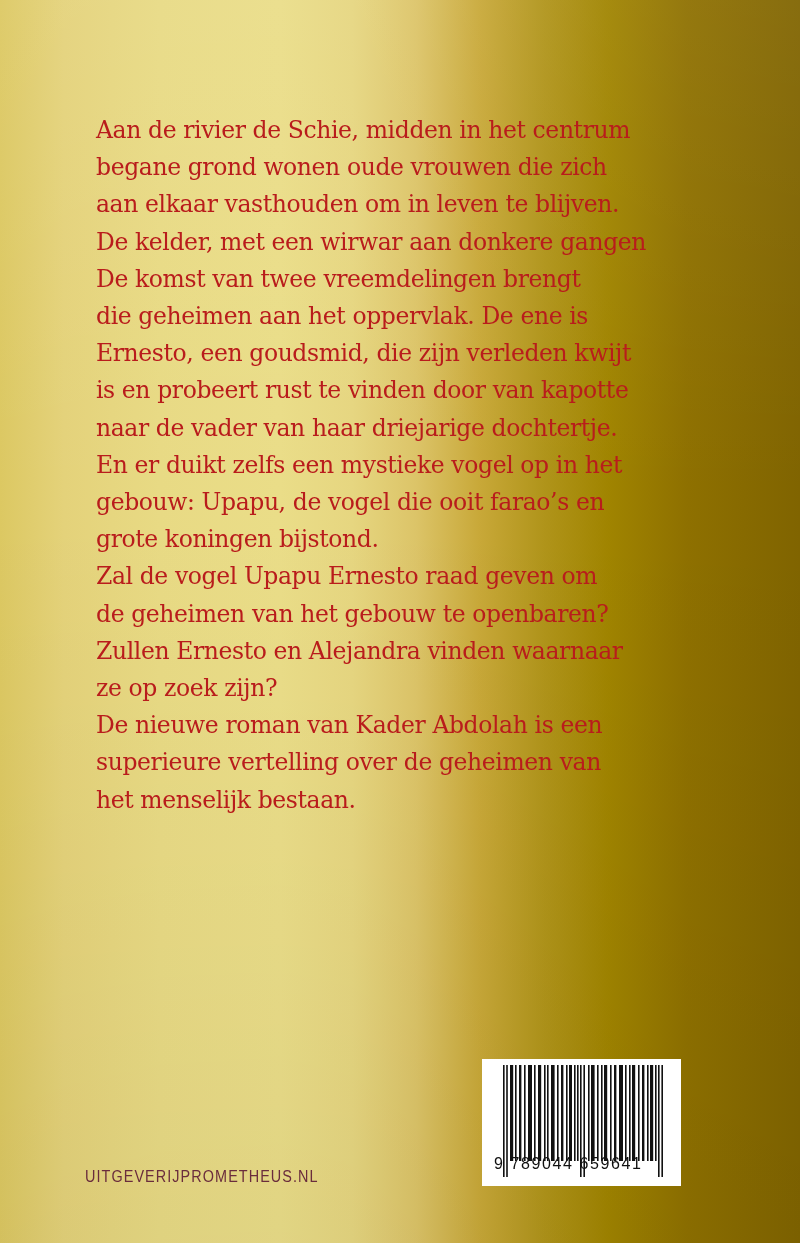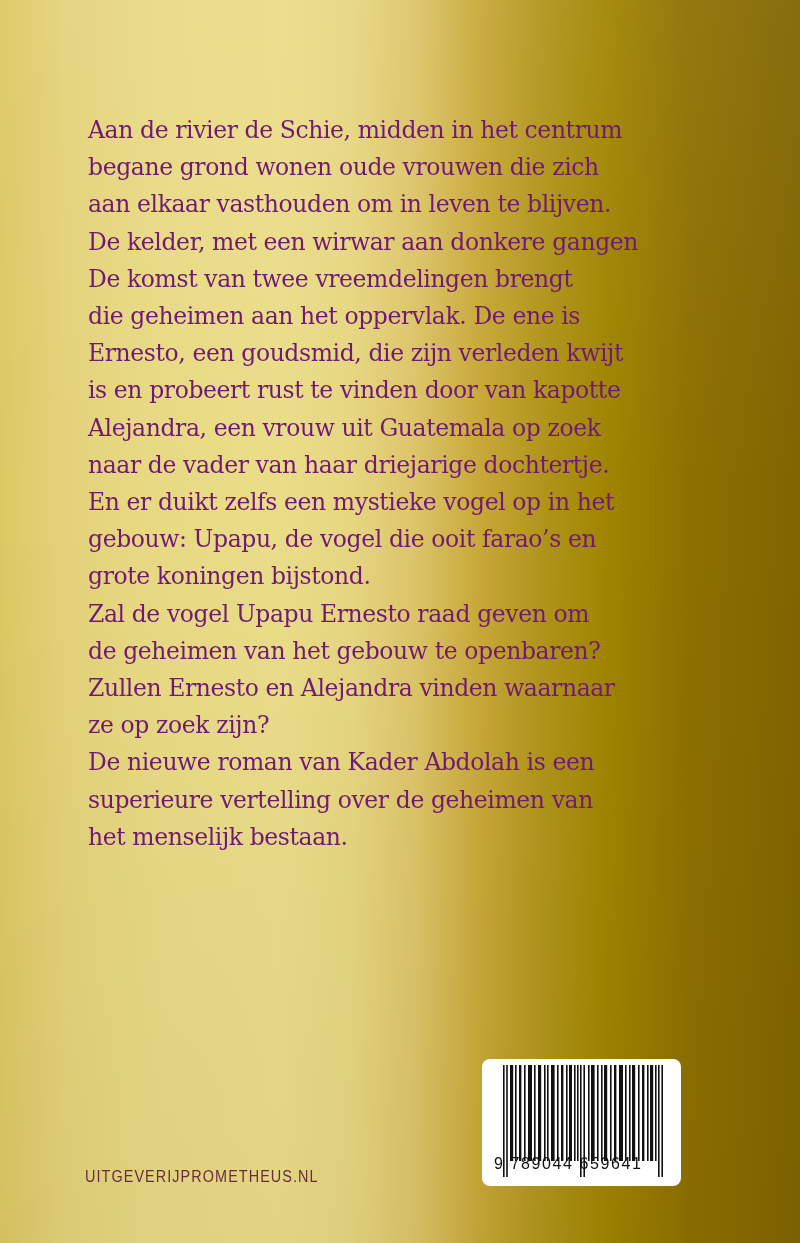--- a/index.html
+++ b/index.html
@@ -8,35 +8,34 @@
       background: linear-gradient(90deg,
         #dcc862 0%, #e4d27a 8%, #e8da84 20%, #eadd88 35%, #e6d680 44%,
         #dcc468 52%, #c8a838 60%, #b0941a 68%, #a08400 76%, #8e7000 86%, #806400 100%);
     }
     .shade {
       position: absolute; inset: 0;
       background: linear-gradient(180deg, rgba(255,255,255,0.06) 0%, rgba(0,0,0,0) 40%, rgba(0,0,0,0.04) 100%);
       pointer-events: none;
     }
     .blurb {
-      position: absolute; left: 88px; top: 112px; width: 520px;
+      position: absolute; left: 96px; top: 112px; width: 520px;
       font-family: "DejaVu Serif", "Liberation Serif", serif;
-      font-size: 23.5px; line-height: 37.2px; color: #701a75;
+      font-size: 23.5px; line-height: 37.2px; color: #b91c1c;
       letter-spacing: -0.4px;
     }
     .blurb .line { display: block; white-space: nowrap; }
     .publisher {
       position: absolute; left: 85px; top: 1168px;
       font-family: "Liberation Sans", sans-serif; font-size: 16px;
       letter-spacing: 1.2px; color: #6a2c3c; transform: scaleX(0.9); transform-origin: left;
     }
     .barcode {
       position: absolute; left: 482px; top: 1059px; width: 199px; height: 127px;
       background: #ffffff;
-      border-radius: 8px;
     }
     .bars { position: absolute; left: 21px; top: 6px; width: 160px; height: 112px; }
     .isbn {
       position: absolute; left: 12px; top: 96px;
       font-family: "Liberation Sans", sans-serif; font-size: 16px; letter-spacing: 1.6px;
       color: #111; background: transparent;
     }
   </style>
 </head>
 <body>
@@ -45,21 +44,20 @@
 
 <div class="blurb">
   <span class="line">Aan de rivier de Schie, midden in het centrum</span>
   <span class="line">begane grond wonen oude vrouwen die zich</span>
   <span class="line">aan elkaar vasthouden om in leven te blijven.</span>
   <span class="line">De kelder, met een wirwar aan donkere gangen</span>
   <span class="line">De komst van twee vreemdelingen brengt</span>
   <span class="line">die geheimen aan het oppervlak. De ene is</span>
   <span class="line">Ernesto, een goudsmid, die zijn verleden kwijt</span>
   <span class="line">is en probeert rust te vinden door van kapotte</span>
-  <span class="line">Alejandra, een vrouw uit Guatemala op zoek</span>
   <span class="line">naar de vader van haar driejarige dochtertje.</span>
   <span class="line">En er duikt zelfs een mystieke vogel op in het</span>
   <span class="line">gebouw: Upapu, de vogel die ooit farao’s en</span>
   <span class="line">grote koningen bijstond.</span>
   <span class="line">Zal de vogel Upapu Ernesto raad geven om</span>
   <span class="line">de geheimen van het gebouw te openbaren?</span>
   <span class="line">Zullen Ernesto en Alejandra vinden waarnaar</span>
   <span class="line">ze op zoek zijn?</span>
   <span class="line">De nieuwe roman van Kader Abdolah is een</span>
   <span class="line">superieure vertelling over de geheimen van</span>

